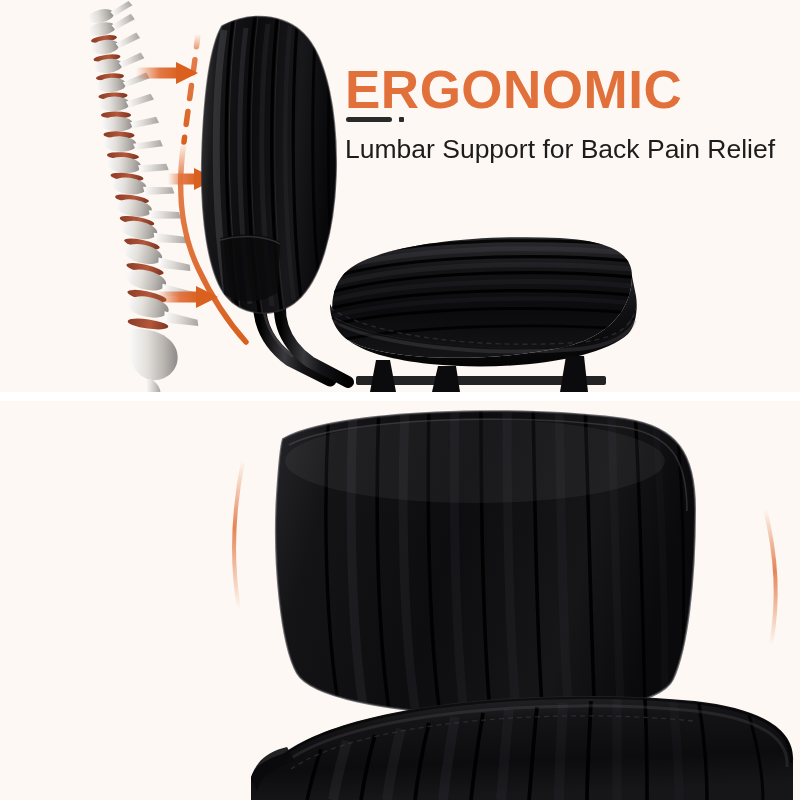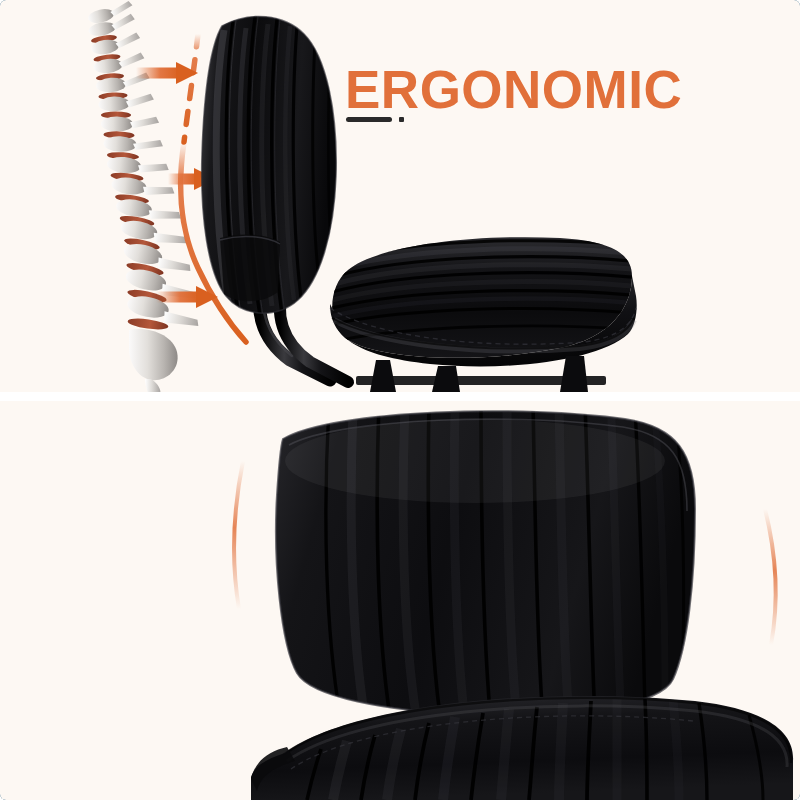--- a/index.html
+++ b/index.html
@@ -12,21 +12,20 @@
     font-family: "Liberation Sans", sans-serif;
     -webkit-font-smoothing: antialiased;
   }
 
   #stage {
     position: relative;
     width: 800px;
     height: 800px;
     overflow: hidden;
     background: #0c4a6e;
-    border-radius: 6px;
   }
 
   
   .panel {
     position: absolute;
     left: 0;
     width: 800px;
     overflow: hidden;
   }
   #panel-top {
@@ -380,20 +379,21 @@
         <path d="M386 348 L404 348 L408 384 L380 384 Z"></path>
         <rect x="176" y="368" width="250" height="9" rx="2" opacity="0.9"></rect>
       </g>
     </svg>
 
     <h1 class="headline" id="ergo-headline">ERGONOMIC</h1>
     <div class="rule" id="ergo-rule">
       <span class="bar"></span>
       <span class="dot"></span>
     </div>
+    <p class="subtitle" id="ergo-subtitle">Lumbar Support for Back Pain Relief</p>
   </div>
 
   <div id="panel-divider"></div>
 
   <div class="panel" id="panel-bottom">
 
     <svg id="chair-bottom" viewBox="0 0 575 399" style="top:0;left:225px;">
       <defs>
         <linearGradient id="backLeather2" x1="0" y1="0" x2="1" y2="0.2">
           <stop offset="0%" stop-color="#26262a"></stop>

